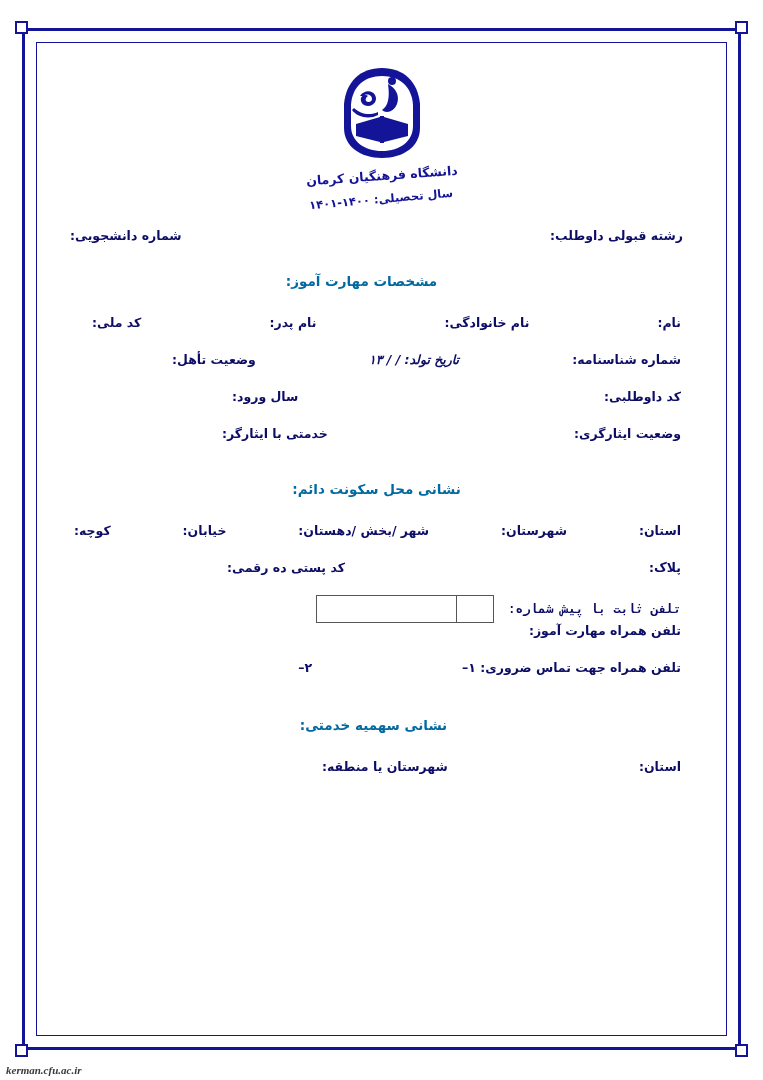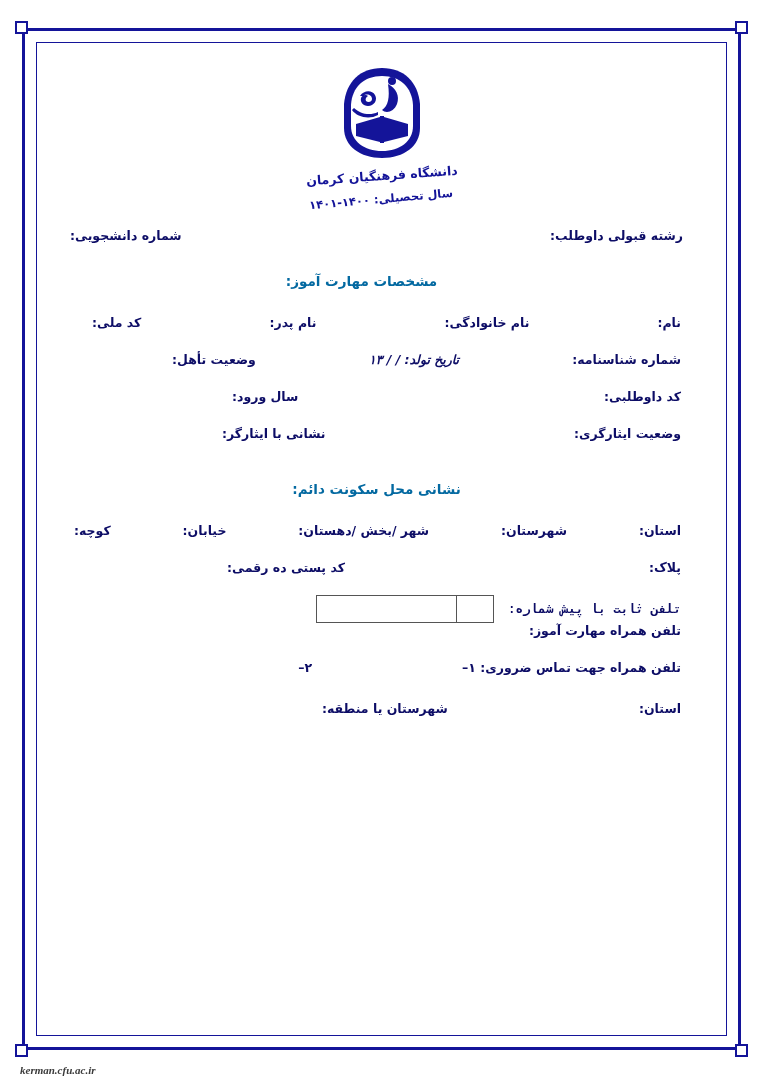--- a/index.html
+++ b/index.html
@@ -181,21 +181,21 @@
   .r-quota {
     margin-top: 26px;
     display: flex;
     justify-content: space-between;
     padding: 0 30px 0 270px;
   }
 
   
   .footer-url {
     position: absolute;
-    left: 20px; bottom: 4px;
+    left: 6px; bottom: 4px;
     font-size: 11px;
     font-style: italic;
     font-weight: bold;
     color: #3a3a3a;
     direction: ltr;
     font-family: "Liberation Serif", serif;
   }
 </style>
 </head>
 <body>
@@ -259,21 +259,21 @@
       <span class="lbl">وضعیت تأهل:</span>
     </div>
 
     <div class="row r-apply">
       <span class="lbl">کد داوطلبی:</span>
       <span class="lbl">سال ورود:</span>
     </div>
 
     <div class="row r-vet">
       <span class="lbl">وضعیت ایثارگری:</span>
-      <span class="lbl">نشانی با ایثارگر:</span>
+      <span class="lbl">خدمتی با ایثارگر:</span>
     </div>
 
     <div class="section-title r-addr-title">
       <span>نشانی محل سکونت دائم:</span>
     </div>
 
     <div class="row r-addr1">
       <span class="lbl">استان:</span>
       <span class="lbl">شهرستان:</span>
       <span class="lbl">شهر /بخش /دهستان:</span>
@@ -296,20 +296,23 @@
 
     <div class="row r-mobile">
       <span class="lbl">تلفن همراه مهارت آموز:</span>
     </div>
 
     <div class="row r-emerg">
       <span class="lbl">تلفن همراه جهت تماس ضروری: ۱–</span>
       <span class="lbl second">۲–</span>
     </div>
 
+    <div class="section-title r-quota-title">
+      <span>نشانی سهمیه خدمتی:</span>
+    </div>
 
     <div class="row r-quota">
       <span class="lbl">استان:</span>
       <span class="lbl">شهرستان یا منطقه:</span>
     </div>
 
   </div>
 </div>
 
 <div class="footer-url">kerman.cfu.ac.ir</div>

